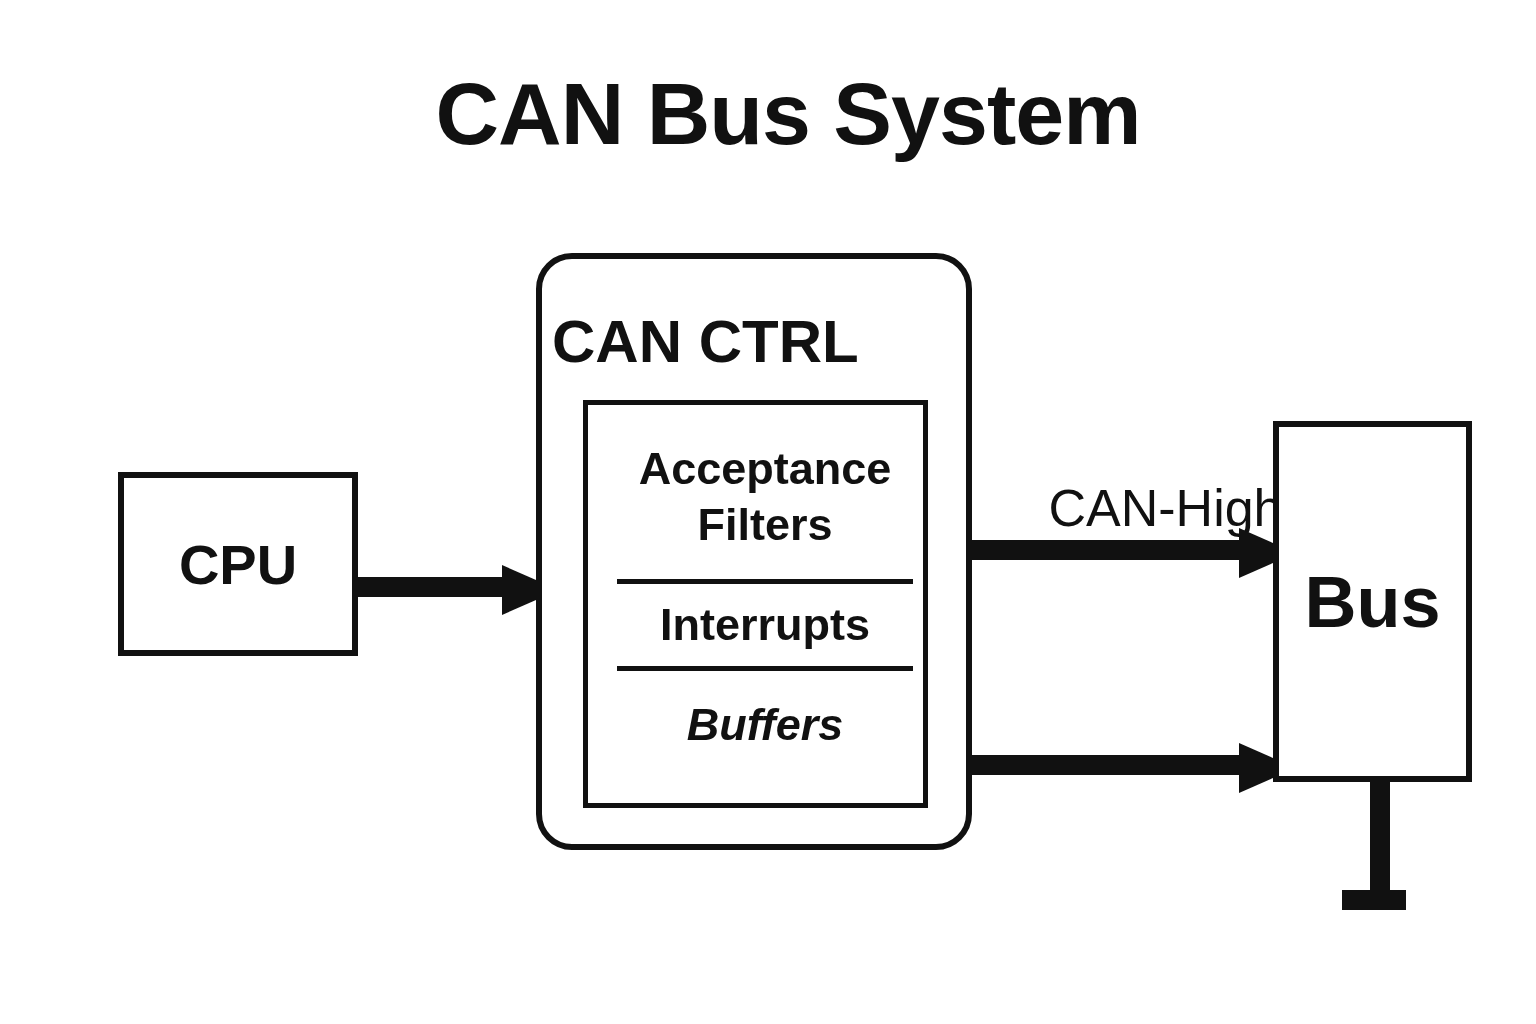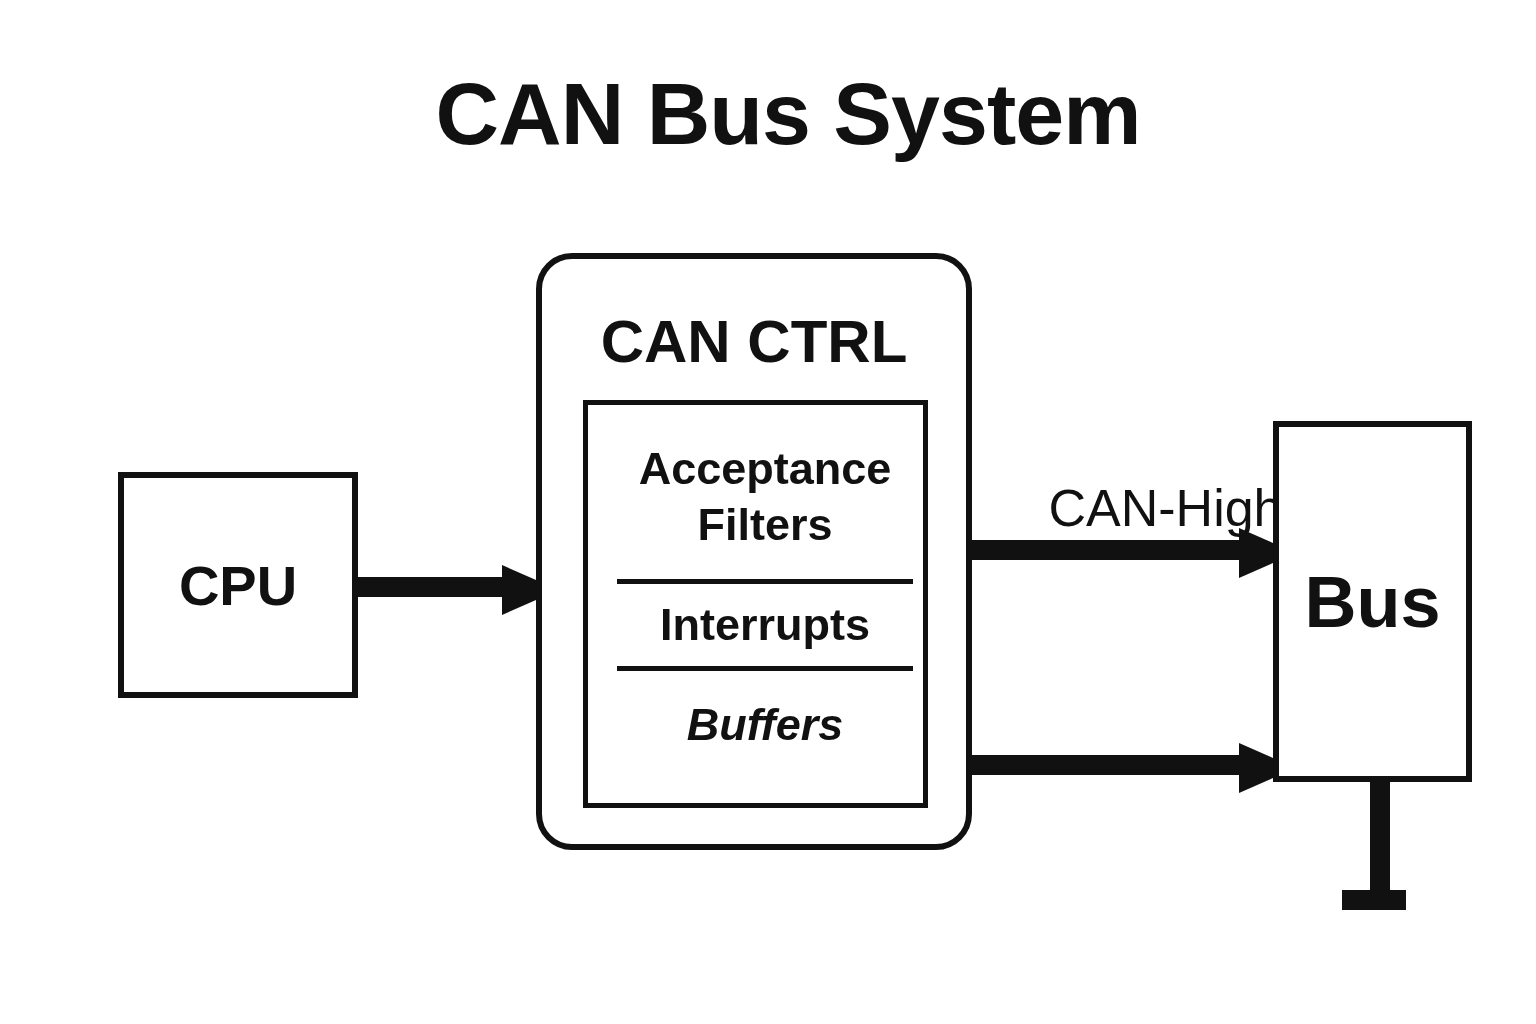--- a/index.html
+++ b/index.html
@@ -31,36 +31,36 @@
 
   .node {
     position: absolute;
     border: 6px solid var(--ink);
     background: var(--background);
     display: flex;
     align-items: center;
     justify-content: center;
   }
 
-  .cpu-box    { left: 98px;   top: 452px; width: 240px; height: 226px; }
+  .cpu-box    { left: 98px;   top: 452px; width: 240px; height: 184px; }
   .cpu-box .node-label { font-size: 56px; font-weight: 600; }
 
   .bus-box    { left: 1253px; top: 401px; width: 199px; height: 361px; }
   .bus-box .node-label { font-size: 72px; font-weight: 600; }
 
   .ctrl-box {
     left: 516px; top: 233px; width: 436px; height: 597px;
     border-radius: 36px;
     display: block;
   }
   .ctrl-title {
     position: absolute;
     left: 0; top: 38px;
     width: 100%;
-    text-align: center;
+    text-align: left;
     font-size: 60px;
     font-weight: 700;
   }
 
   .ctrl-stack {
     position: absolute;
     left: 563px; top: 380px;
     width: 345px; height: 408px;
     border: 5px solid var(--ink);
     background: var(--background);

